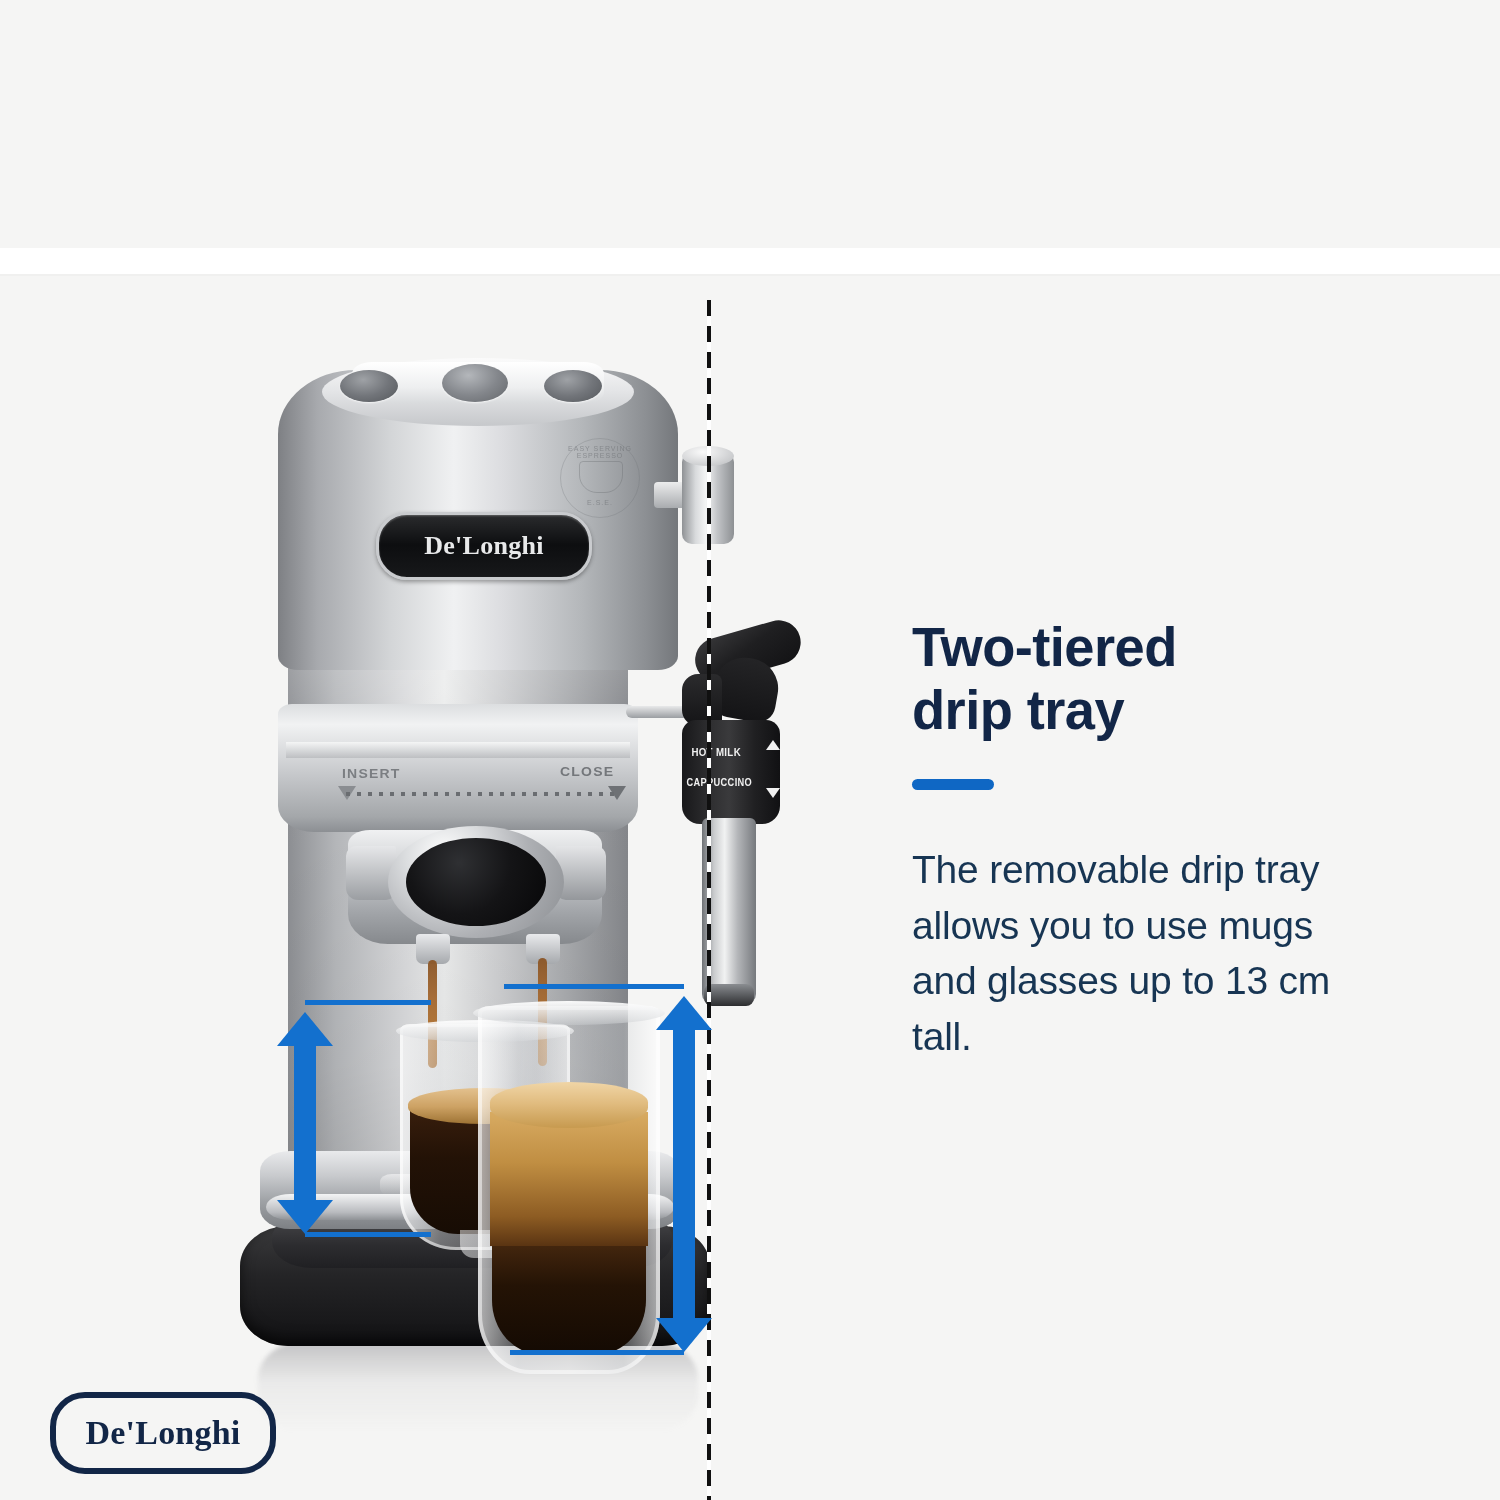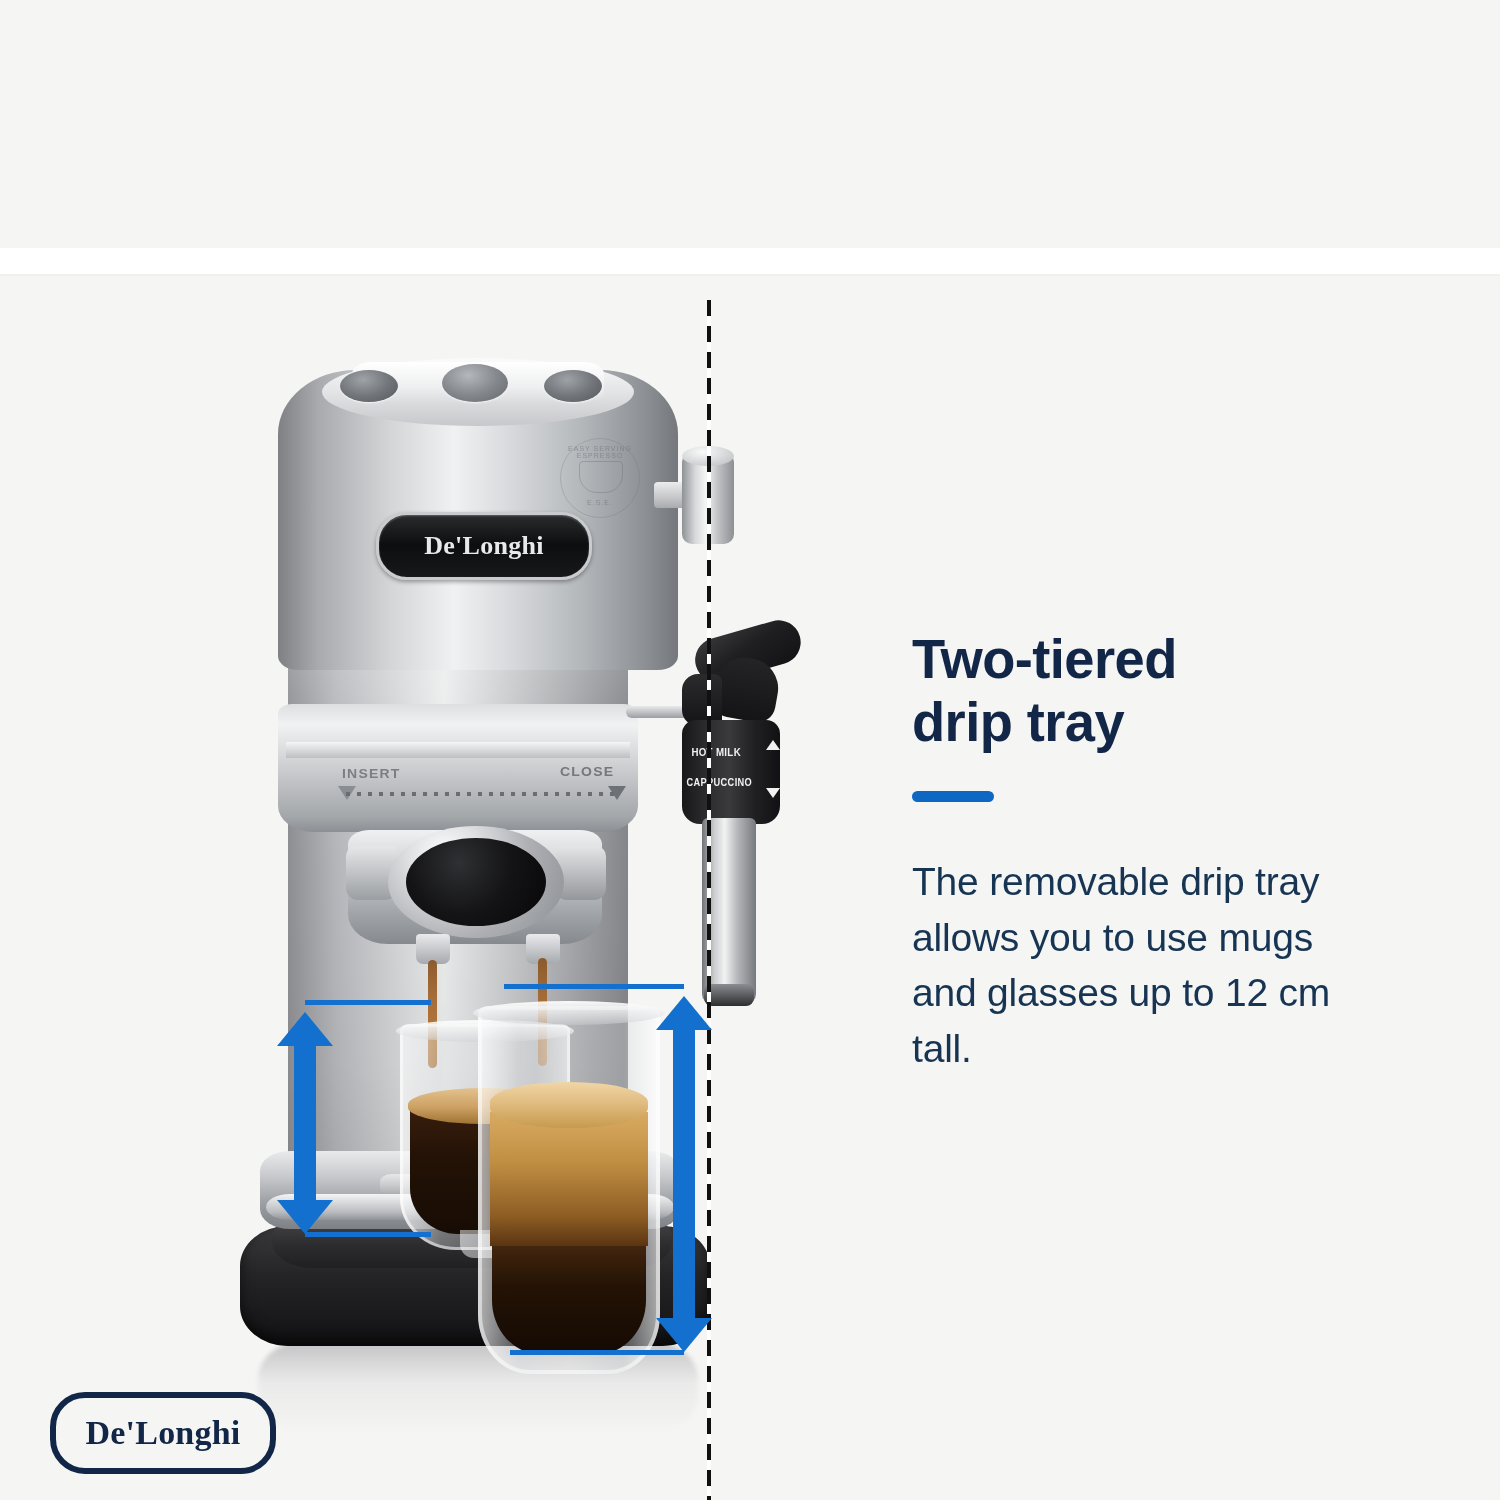--- a/index.html
+++ b/index.html
@@ -378,21 +378,21 @@
 
   
   .dim-right{left:426px;top:690px;}
   .dim-right .dim-shaft{left:17px;top:34px;height:288px;}
   .dim-right .dim-head.up{left:0;top:0;}
   .dim-right .dim-head.down{left:0;top:322px;}
   .dim-right .ext-top{left:-152px;top:-12px;width:180px;}
   .dim-right .ext-bot{left:-146px;top:354px;width:174px;}
 
   
-  .textcol{position:absolute;left:912px;top:352px;width:510px;}
+  .textcol{position:absolute;left:912px;top:340px;width:510px;}
   .feature-title{
     font-size:56px;line-height:1.12;font-weight:700;
     color:#122647;letter-spacing:-.6px;
     transform:scaleX(.97);transform-origin:left top;
   }
   .feature-rule{
     margin-top:38px;width:82px;height:11px;border-radius:6px;background:#0f67c4;
   }
   .feature-body{
     margin-top:52px;
@@ -523,21 +523,21 @@
       </div>
 
     </div>
 
     <div class="textcol">
       <div class="feature-title">
         <div>Two-tiered</div>
         <div>drip tray</div>
       </div>
       <div class="feature-rule"></div>
-      <div class="feature-body">The removable drip tray allows you to use mugs and glasses up to 12 cm tall.</div>
+      <div class="feature-body">The removable drip tray allows you to use mugs and glasses up to 13 cm tall.</div>
     </div>
 
   </div>
 
   <div class="brandlogo">
     <span>De'Longhi</span>
   </div>
 
 </div>
 

